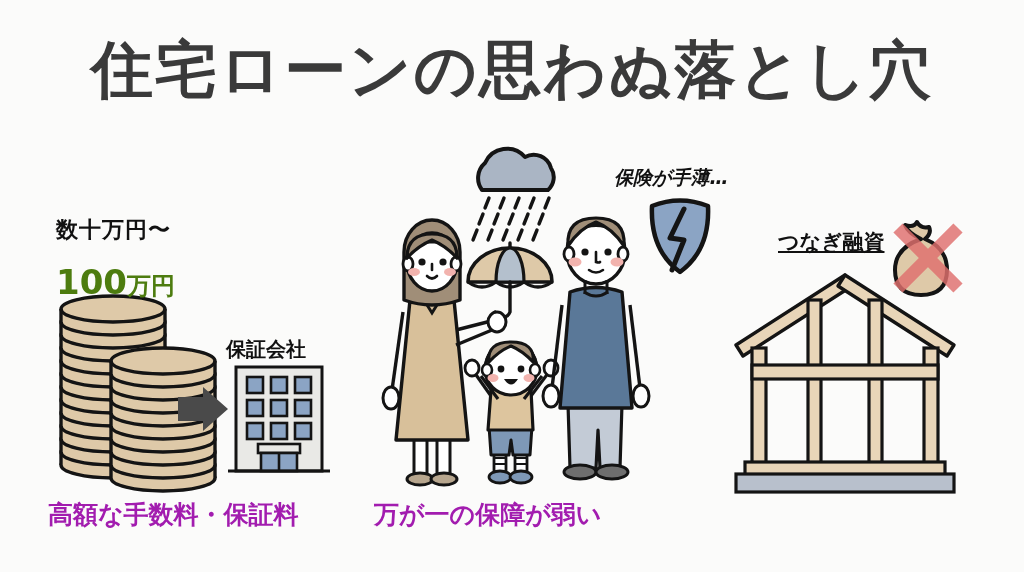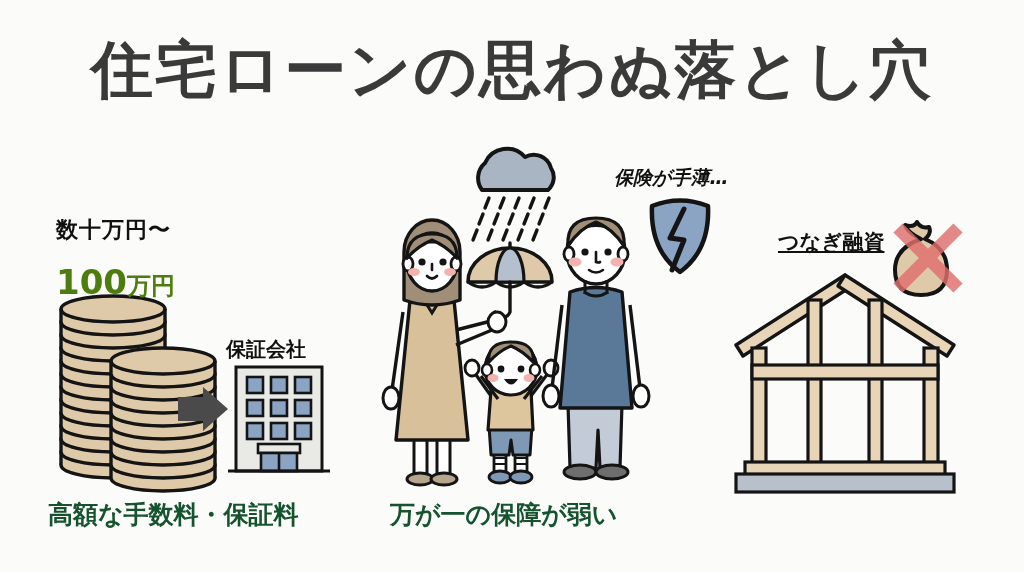--- a/index.html
+++ b/index.html
@@ -18,26 +18,26 @@
     text-align:center;
     font-size:62px;font-weight:bold;letter-spacing:2px;
     color:#3a3a3a;
     font-family:"DejaVu Sans","Liberation Sans",sans-serif;
     white-space:nowrap;
   }
 
   
   .caption{
     position:absolute;
-    font-size:25px;font-weight:bold;color:#14532d;
+    font-size:25px;font-weight:bold;color:#a21caf;
     white-space:nowrap;
     font-family:"DejaVu Sans","Liberation Sans",sans-serif;
   }
   #cap1{left:48px;top:498px;}
-  #cap2{left:390px;top:498px;}
+  #cap2{left:374px;top:498px;}
   #cap3{left:722px;top:498px;}
 
   
   .lbl{
     position:absolute;font-weight:bold;color:#111;white-space:nowrap;
     font-family:"DejaVu Sans","Liberation Sans",sans-serif;
   }
   #lbl-amount-top{left:56px;top:215px;font-size:22px;letter-spacing:1px;text-align:center;}
   #lbl-amount-big{left:56px;top:248px;font-size:34px;color:#4d7c0f;letter-spacing:0px;margin-top:14px;}
   #lbl-amount-big .suffix{font-size:24px;}

